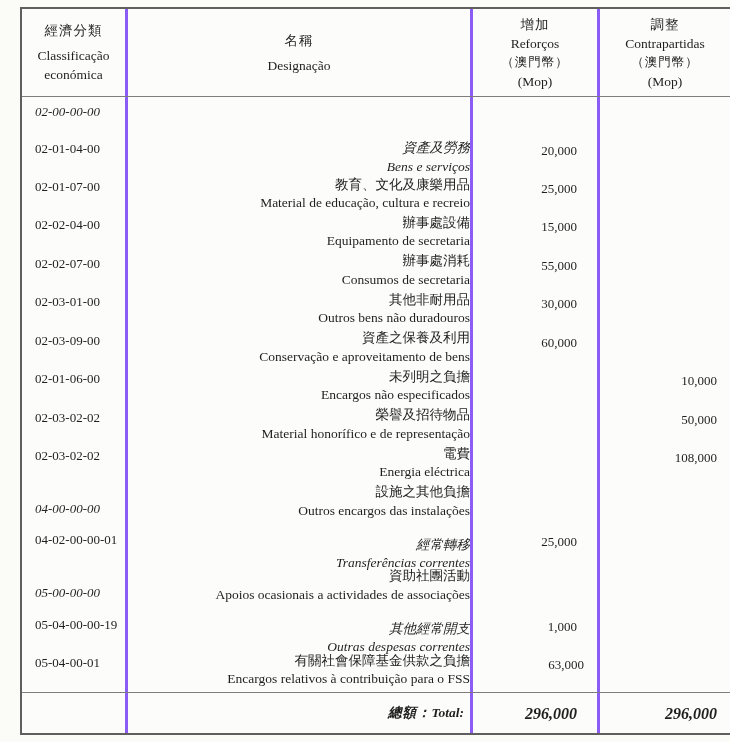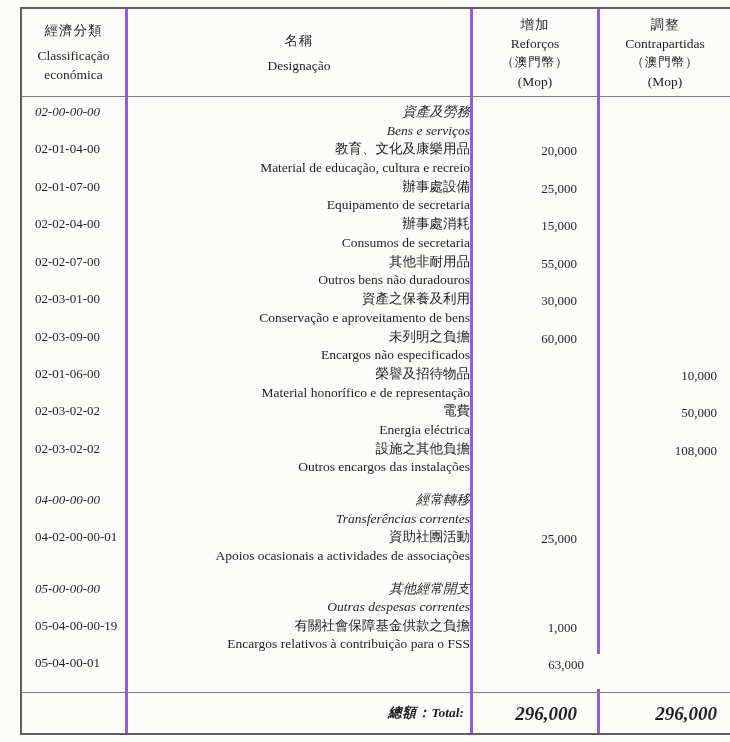--- a/index.html
+++ b/index.html
@@ -29,36 +29,36 @@
   .hcell .wrapnarrow{width:92px;}
   .hcell .cur{font-size:12.5px;letter-spacing:1px;}
 
   
   .tbody{flex:1;display:flex;flex-direction:column;overflow:hidden;}
   .tbody .row{min-height:37px;}
   .tbody .row.first > div{padding-top:6px;}
   .tbody .row.gap-before > div{padding-top:16px;}
   .c-code{padding:2px 0 0 13px;font-size:13px;line-height:18.5px;white-space:nowrap;}
   .c-name{padding:2px 0 0 10px;line-height:18.5px;}
-  .c-name .zh{font-size:13.5px;display:block;}
+  .c-name .zh{font-size:13.5px;display:block;margin-top:36px;}
   .c-name .pt{font-size:13.5px;display:block;}
   .c-ref{text-align:right;padding:4px 20px 0 0;font-size:13px;line-height:17px;}
   .c-con{text-align:right;padding:4px 13px 0 0;font-size:13px;line-height:17px;}
   .row.section .c-code,
   .row.section .zh,
   .row.section .pt{font-style:italic;}
   .row.spacer{flex:1;min-height:3px;}
 
   
   .tfoot .row{height:40px;border-top:1px solid #7d7d7d;font-weight:bold;}
   .tfoot .c-label{display:flex;align-items:center;justify-content:flex-end;
                   padding-right:6px;font-size:13.5px;font-style:italic;}
   .tfoot .c-label .zh{letter-spacing:1px;}
   .tfoot .c-ref,.tfoot .c-con{display:flex;align-items:center;justify-content:flex-end;
-                  font-style:italic;font-size:19px;padding-top:0;}
+                  font-style:italic;font-size:16px;padding-top:0;}
   .tfoot .c-ref{padding-right:20px;}
   .tfoot .c-con{padding-right:13px;}
 </style>
 </head>
 <body>
 
 <div class="table">
 
   <div class="thead">
     <div class="row">

